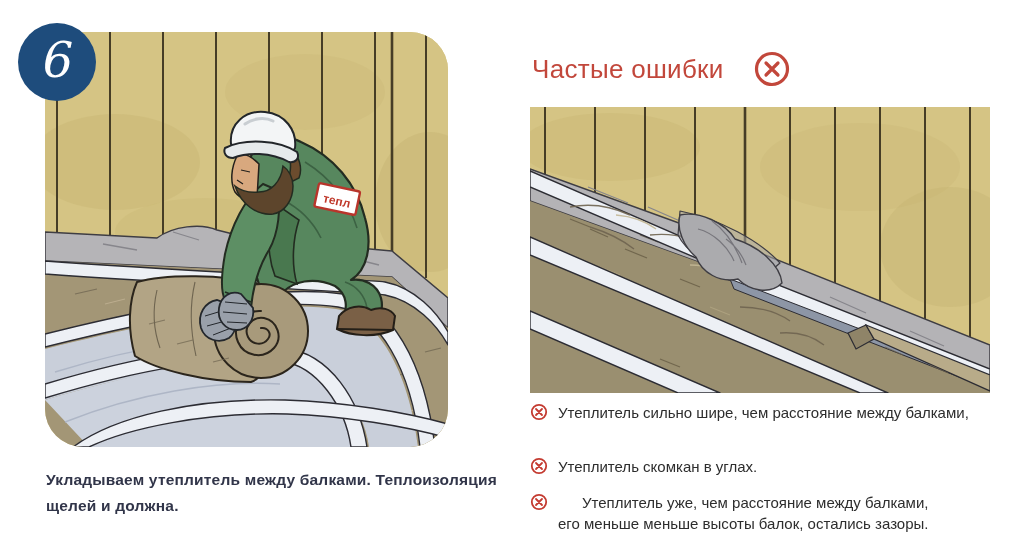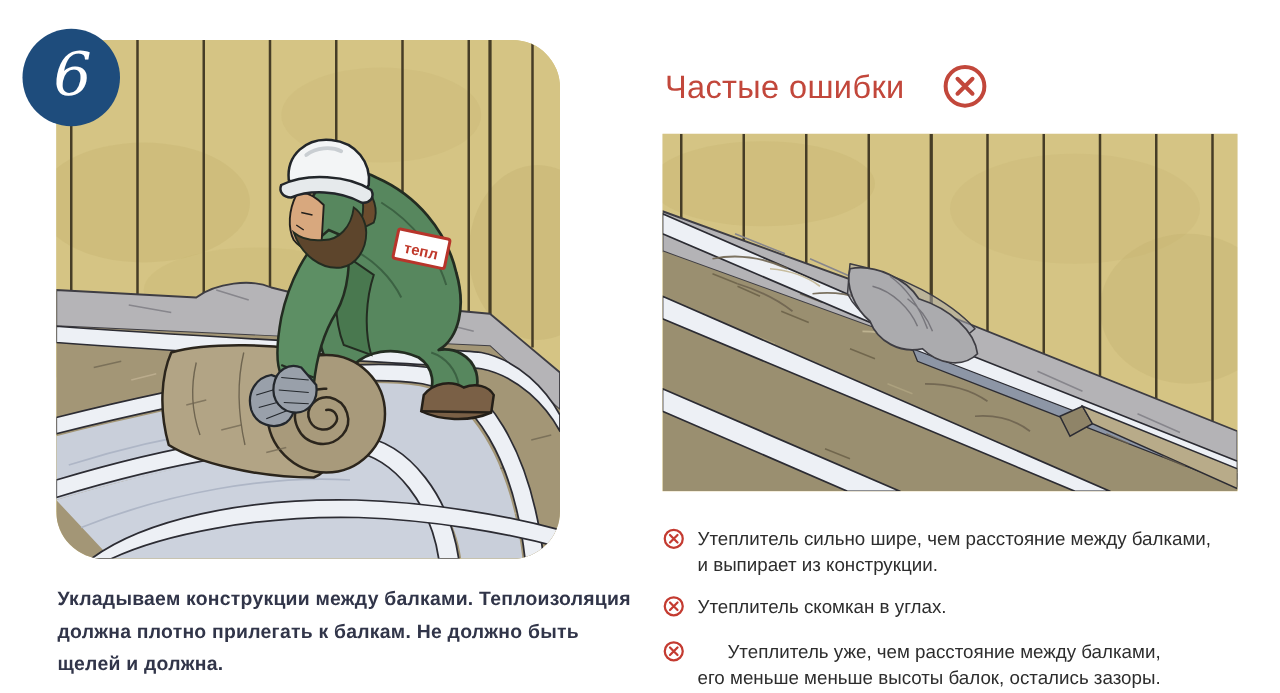--- a/index.html
+++ b/index.html
@@ -23,21 +23,21 @@
   .caption div{white-space:nowrap;}
 
   
   .heading{position:absolute;left:532px;top:50px;display:flex;align-items:center;gap:29px;}
   .heading h2{margin:0;color:#c2473b;font-size:26px;font-weight:400;letter-spacing:.3px;white-space:nowrap;}
 
   
   .ill-right{position:absolute;left:530px;top:107px;width:460px;height:286px;overflow:hidden;background:#d5c484;}
 
   
-  .mistake{position:absolute;left:530px;display:flex;gap:10px;margin-top:19px;}
+  .mistake{position:absolute;left:530px;display:flex;gap:10px;}
   .mistake .mi-icon{flex:0 0 18px;margin-top:1px;}
   .mistake .mi-text{color:#2d2d2d;font-size:15px;line-height:21px;}
   .mistake .mi-text div{white-space:nowrap;}
   .m1{top:402px;} .m2{top:456px;text-align:right;} .m3{top:492px;text-align:right;}
 </style>
 </head>
 <body>
 
 <div class="page">
 
@@ -134,22 +134,21 @@
         <g>
           <path d="M186,112 C184,92 200,78 220,80 C240,82 252,98 250,116 L246,122 C226,112 206,110 190,116 Z" fill="#f3f5f6" stroke="#22262a" stroke-width="2"></path>
           <path d="M180,116 C200,106 234,108 252,120 C255,126 251,131 244,130 C226,120 202,120 188,126 C181,126 178,121 180,116 Z" fill="#e6eaec" stroke="#22262a" stroke-width="2"></path>
           <path d="M200,92 C208,86 220,85 228,89" stroke="#c9ced2" stroke-width="3" fill="none" stroke-linecap="round"></path>
         </g>
       </g>
     </svg>
   </div>
 
   <div class="caption">
-    <div>Укладываем конструкции между балками. Теплоизоляция</div>
-    <div>должна плотно прилегать к балкам. Не должно быть</div>
+    <div>Укладываем утеплитель между балками. Теплоизоляция</div>
     <div>щелей и должна.</div>
   </div>
 
   <div class="heading">
     <h2>Частые ошибки</h2>
     <svg width="38" height="38" viewBox="0 0 38 38">
       <circle cx="19" cy="19" r="15.5" fill="none" stroke="#c2473b" stroke-width="3.2"></circle>
       <path d="M13,13 L25,25 M25,13 L13,25" stroke="#c2473b" stroke-width="3.2" stroke-linecap="round"></path>
     </svg>
   </div>
@@ -218,21 +217,20 @@
     </svg>
   </div>
 
   <div class="mistake m1">
     <svg class="mi-icon" width="18" height="18" viewBox="0 0 18 18">
       <circle cx="9" cy="9" r="7.2" fill="none" stroke="#c43b31" stroke-width="1.8"></circle>
       <path d="M6,6 L12,12 M12,6 L6,12" stroke="#c43b31" stroke-width="1.8" stroke-linecap="round"></path>
     </svg>
     <div class="mi-text">
       <div>Утеплитель сильно шире, чем расстояние между балками,</div>
-      <div>и выпирает из конструкции.</div>
     </div>
   </div>
 
   <div class="mistake m2">
     <svg class="mi-icon" width="18" height="18" viewBox="0 0 18 18">
       <circle cx="9" cy="9" r="7.2" fill="none" stroke="#c43b31" stroke-width="1.8"></circle>
       <path d="M6,6 L12,12 M12,6 L6,12" stroke="#c43b31" stroke-width="1.8" stroke-linecap="round"></path>
     </svg>
     <div class="mi-text">
       <div>Утеплитель скомкан в углах.</div>

